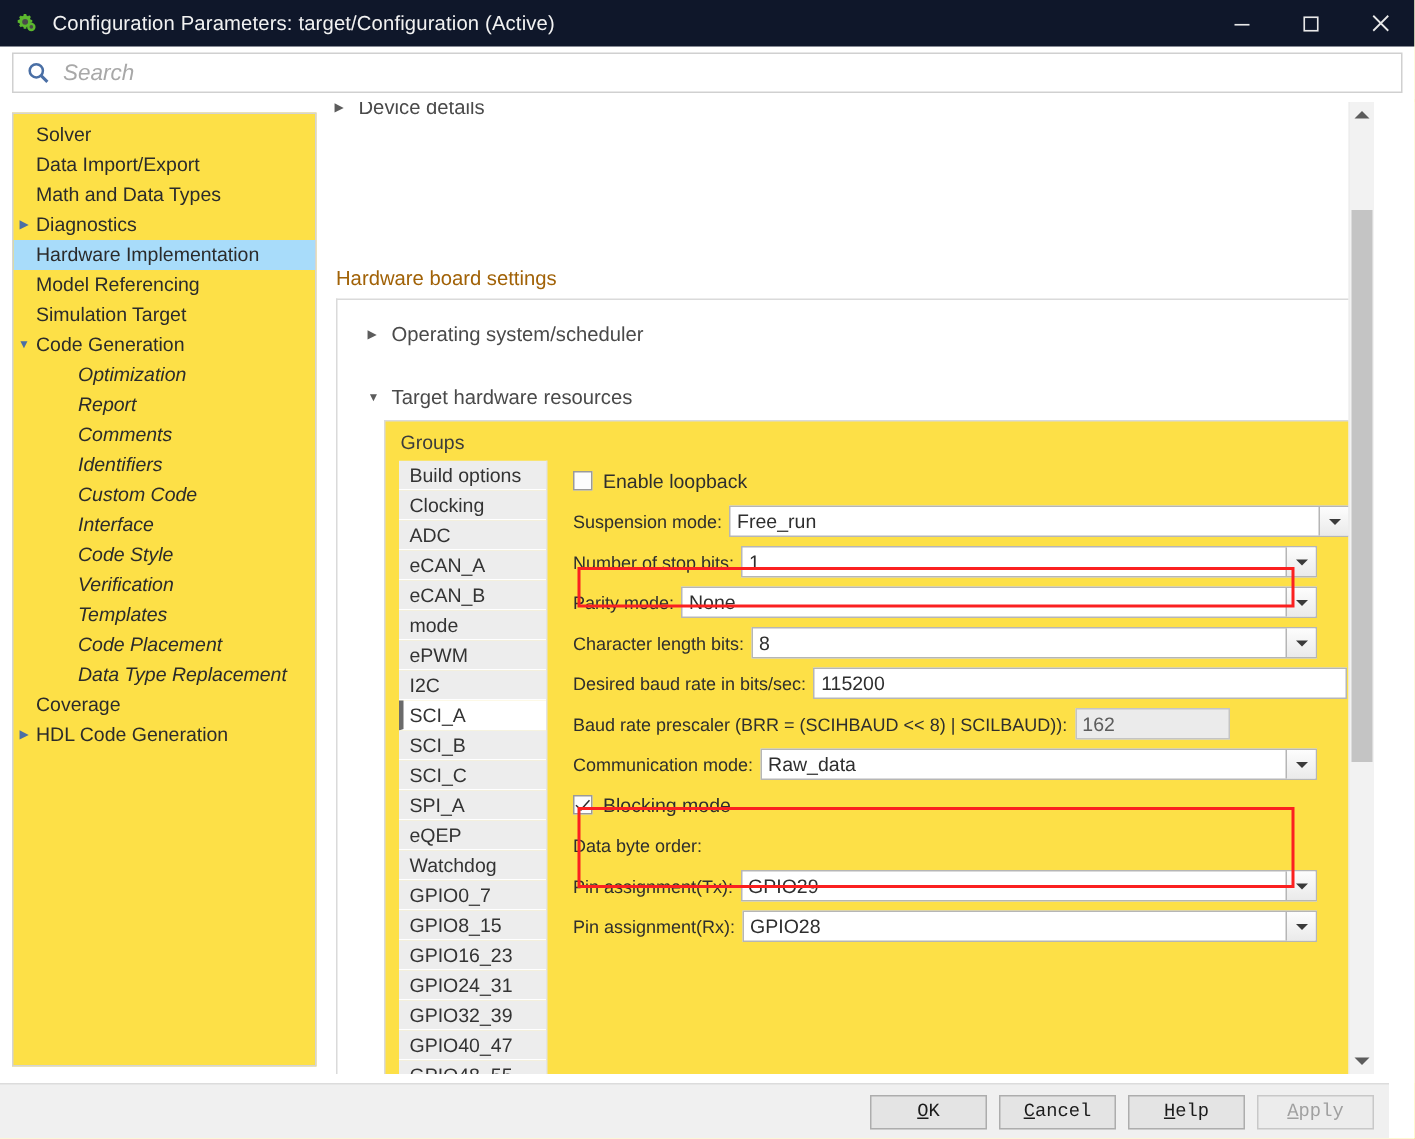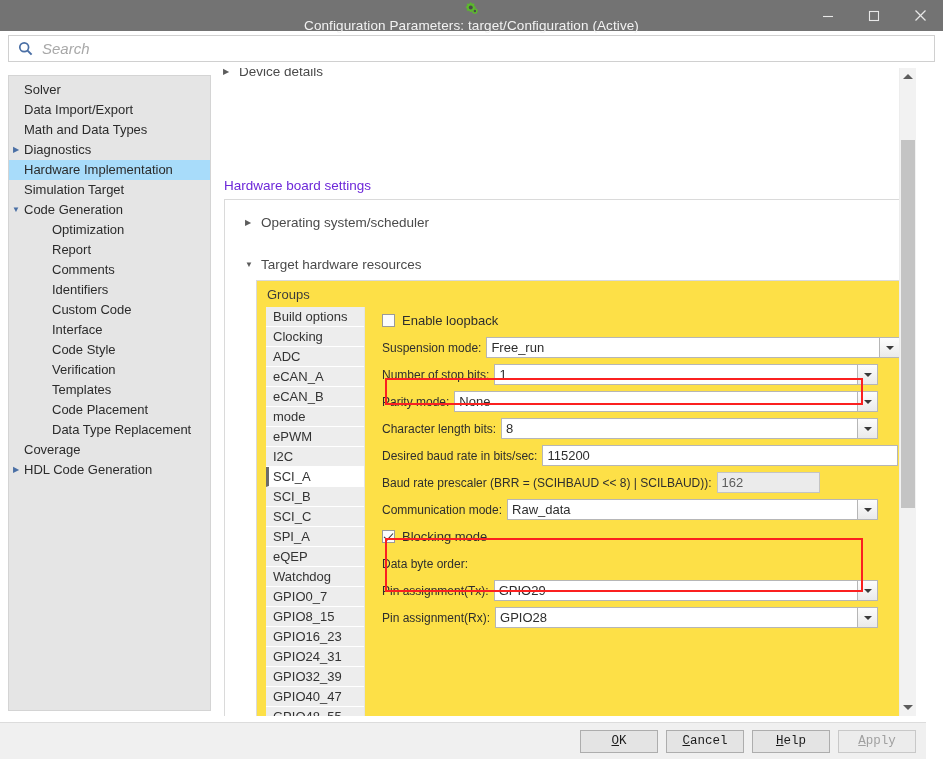--- a/index.html
+++ b/index.html
@@ -11,25 +11,24 @@
     font-family: "Liberation Sans", sans-serif;
     font-size: 13px;
     color: #262626;
     overflow: hidden;
     position: relative;
   }
 
   
   .titlebar {
     height: 31px;
-    background: #737373;
+    background: #0f172a;
     display: flex;
     align-items: center;
     position: relative;
-    flex-direction: column;
   }
   .title-icon {
     width: 18px; height: 18px;
     margin-left: 9px; margin-right: 8px;
     position: relative;
     flex: 0 0 auto;
   }
   .gear {
     position: absolute;
     left: 1px; top: 1px;
@@ -90,21 +89,21 @@
     background: #ffffff;
   }
 
   
   .tree-panel {
     position: absolute;
     left: 8px; top: 7px;
     width: 203px;
     height: 636px;
     border: 1px solid #d4d4d4;
-    background: #e5e5e5;
+    background: #fde047;
     box-sizing: border-box;
     overflow: hidden;
   }
   .tree-item {
     height: 20px;
     line-height: 20px;
     display: flex;
     align-items: center;
     font-size: 13px;
     color: #2b2b2b;
@@ -114,21 +113,21 @@
     width: 14px;
     flex: 0 0 auto;
     text-align: center;
     font-size: 8px;
     color: #4a6fa5;
     line-height: 20px;
   }
   .tree-item .tlabel { padding-left: 1px; }
   .tree-item.lvl0 { padding-left: 14px; }
   .tree-item.lvl0-arrow { padding-left: 0px; }
-  .tree-item.lvl1 { padding-left: 42px; }
+  .tree-item.lvl1 { padding-left: 42px; font-style: italic; }
   .tree-item.selected {
     background: #a8dcfa;
   }
 
   
   .content {
     position: absolute;
     left: 215px; top: 0px;
     width: 705px;
     height: 648px;
@@ -146,21 +145,21 @@
     text-align: left;
   }
   .device-details {
     position: absolute;
     left: 8px; top: -6px;
   }
   .hw-board-label {
     position: absolute;
     left: 9px; top: 110px;
     font-size: 13.5px;
-    color: #6d28d9;
+    color: #a16207;
   }
   .hw-panel {
     position: absolute;
     left: 9px; top: 131px;
     width: 688px;
     height: 520px;
     border: 1px solid #dadada;
     border-bottom: none;
     background: #ffffff;
     box-sizing: border-box;
@@ -412,20 +411,23 @@
         </div>
         <div class="tree-item lvl0">
           <span class="tlabel">Math and Data Types</span>
         </div>
         <div class="tree-item lvl0-arrow">
           <span class="arrow">▶</span>
           <span class="tlabel">Diagnostics</span>
         </div>
         <div class="tree-item lvl0 selected">
           <span class="tlabel">Hardware Implementation</span>
+        </div>
+        <div class="tree-item lvl0">
+          <span class="tlabel">Model Referencing</span>
         </div>
         <div class="tree-item lvl0">
           <span class="tlabel">Simulation Target</span>
         </div>
         <div class="tree-item lvl0-arrow">
           <span class="arrow">▼</span>
           <span class="tlabel">Code Generation</span>
         </div>
         <div class="tree-item lvl1">
           <span class="tlabel">Optimization</span>

